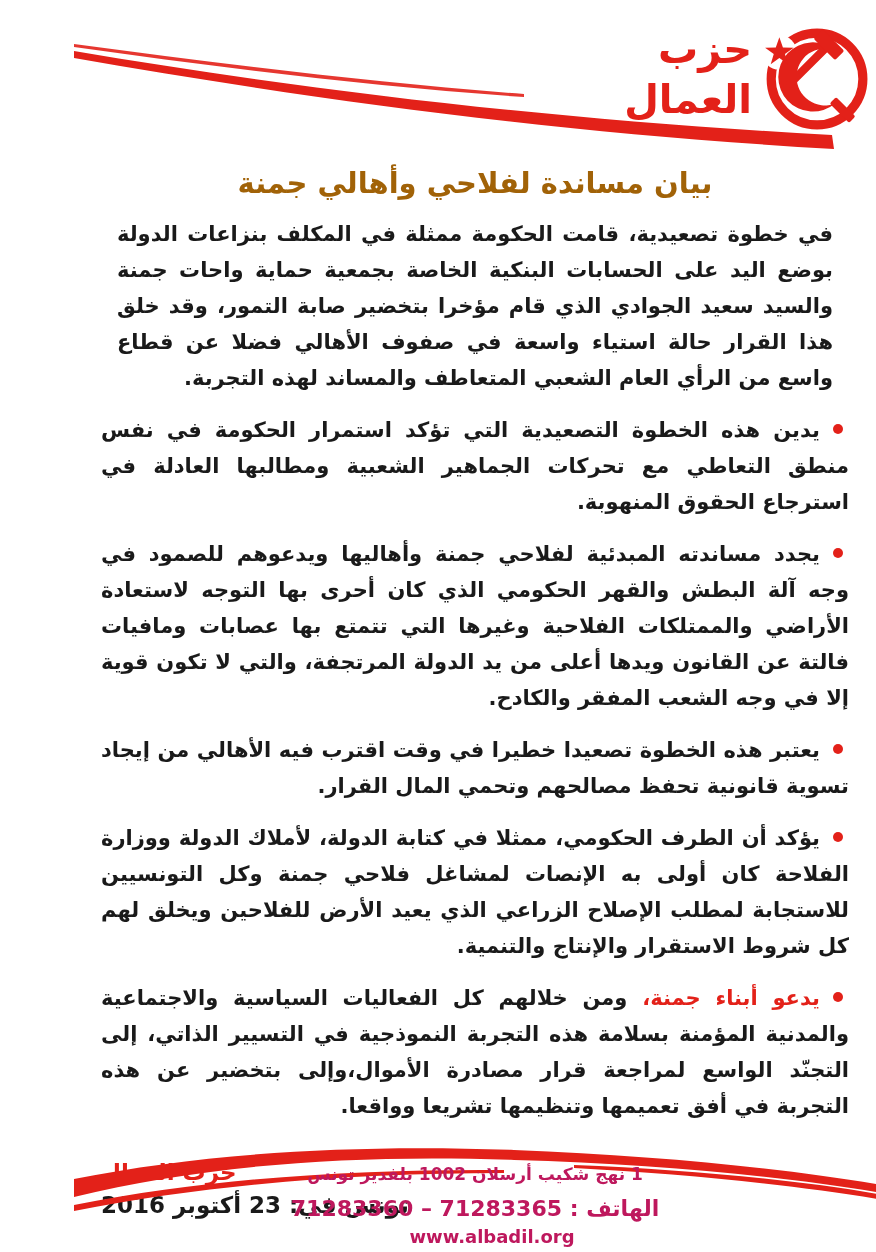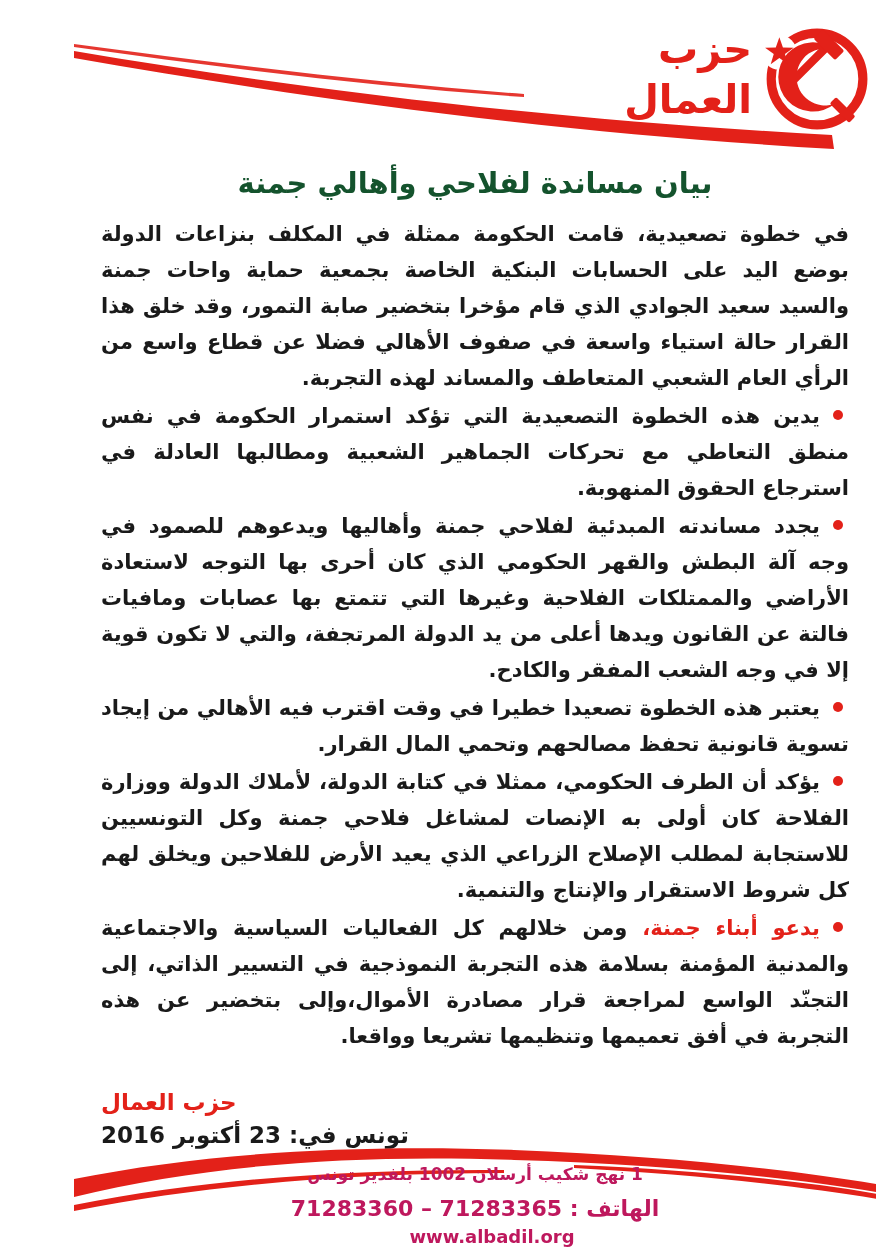--- a/index.html
+++ b/index.html
@@ -25,32 +25,32 @@
   .emblem { position:absolute; top:24px; right:6px; width:110px; height:110px; }
 
   
   .content {
     position:absolute; top:166px; right:27px; left:27px;
     color:#1a1a1a;
   }
   .title {
     margin:0 0 16px 0;
     text-align:center;
-    color:#14532d;
+    color:#a16207;
     font-size:29px; font-weight:bold;
   }
   .para {
-    margin:0;
+    margin:16px;
     font-size:21px; line-height:36px; font-weight:bold;
     text-align:justify;
     color:#1a1a1a;
   }
   .intro { text-indent:20px; }
   .red { color:#e32119; }
-  .bullet { margin:2px 0; }
+  .bullet { margin:16px 0; }
   .dot {
     display:inline-block;
     width:10px; height:10px; border-radius:50%;
     background:#e32119;
     margin-right:6px; margin-left:13px;
     vertical-align:3px;
   }
   .signature {
     margin-top:32px;
     text-align:left;

